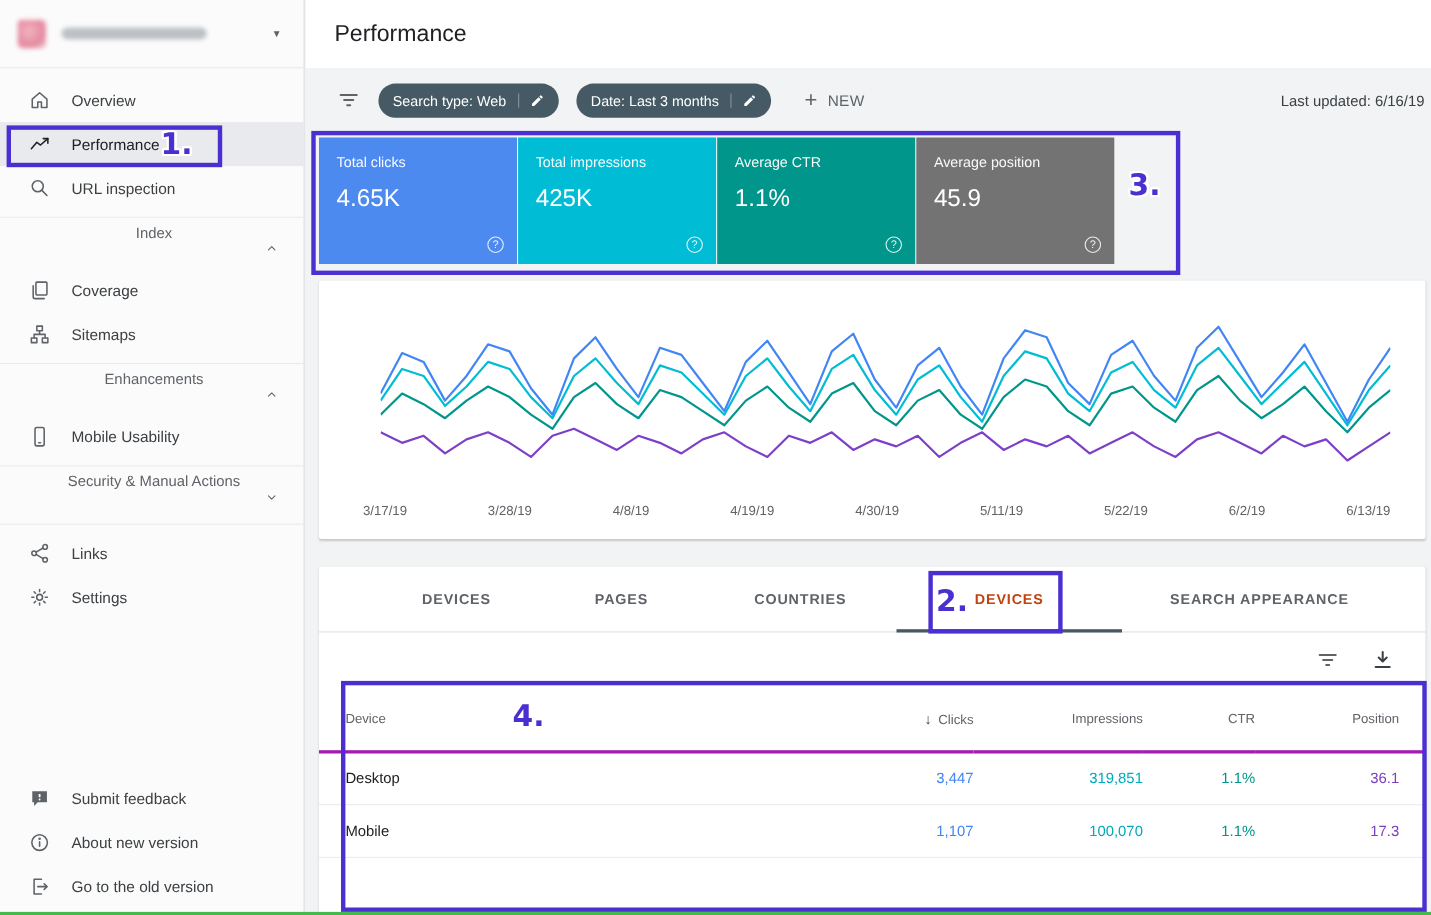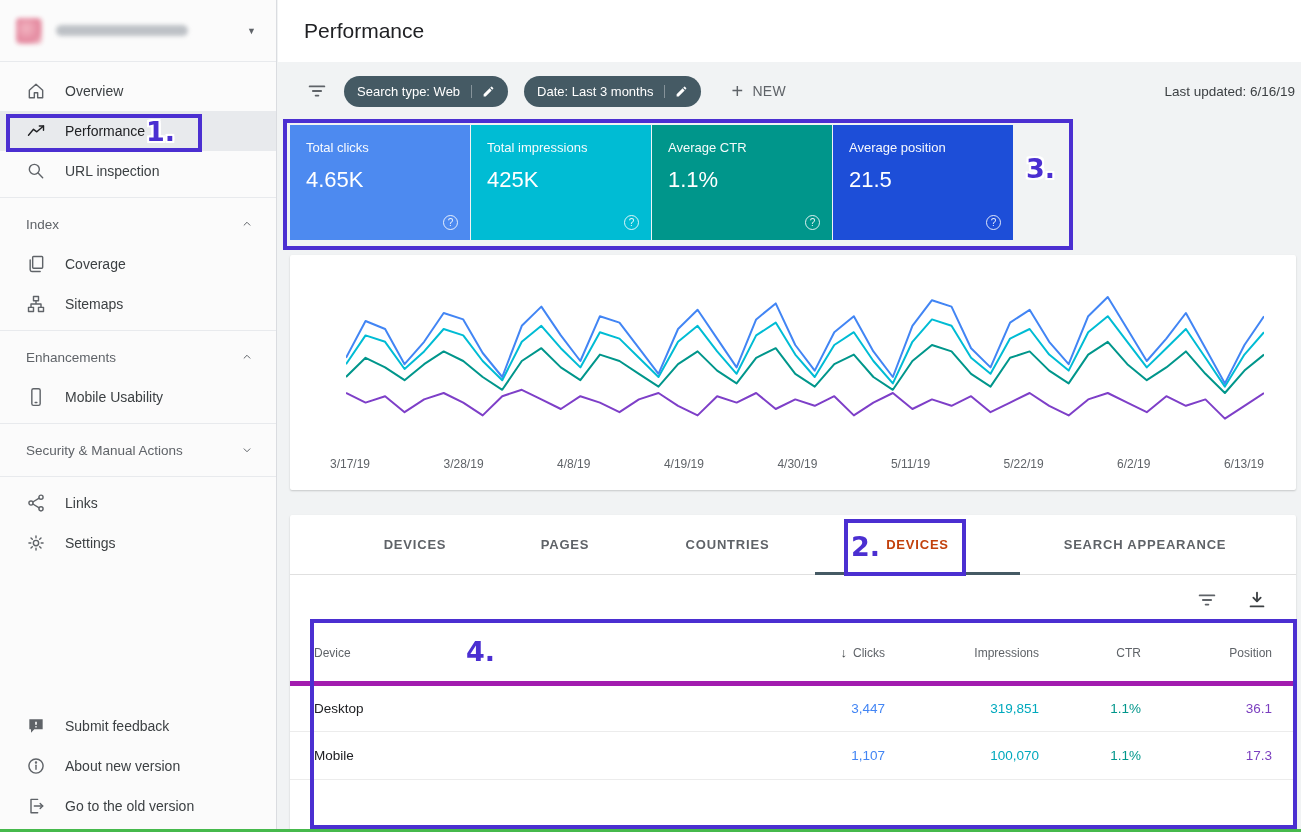--- a/index.html
+++ b/index.html
@@ -15,21 +15,21 @@
   .logo-blur { width:26px; height:26px; border-radius:4px; margin-right:14px;
     background:radial-gradient(circle at 40% 40%, #f2b3c0, #e48aa0 60%, #f4d6da); filter:blur(2px); }
   .name-blur { width:132px; height:11px; border-radius:6px; background:#bdc1c6; filter:blur(2px); }
   .prop-caret { margin-left:auto; color:#5f6368; font-size:9px; }
   .nav { padding-top:9px; }
   .nav-item { height:40px; display:flex; align-items:center; padding-left:26px; cursor:pointer;
     color:#3c4043; font-size:14px; }
   .nav-item .ic { width:20px; height:20px; margin-right:19px; flex:none; }
   .nav-item.selected { background:#e8eaed; color:#202124; }
   .sec-head { height:40px; display:flex; align-items:center; padding:0 22px 0 26px;
-    color:#5f6368; font-size:13.5px; cursor:pointer; }
+    color:#5f6368; font-size:13.5px; cursor:pointer;flex-direction:column; }
   .sec-head .chev { margin-left:auto; width:14px; height:14px; }
   .divider { height:1px; background:#e8eaed; margin:6px 0; }
   .bottom-group { position:absolute; bottom:6px; left:0; right:0; }
   svg.icon { stroke:#5f6368; fill:none; stroke-width:1.7; stroke-linecap:round; stroke-linejoin:round; }
   .nav-item.selected svg.icon { stroke:#202124; }
 
   
   .main { position:absolute; left:278px; top:0; width:1023px; height:832px; }
   .main-header { height:62px; background:#fff; display:flex; align-items:center; padding-left:26px; }
   .main-title { font-size:21px; color:#202124; }
@@ -65,21 +65,21 @@
   .tabs { display:flex; height:60px; border-bottom:1px solid #e0e0e0; padding-left:50px; }
   .tab { display:flex; align-items:center; justify-content:center; font-size:13px; font-weight:bold;
     letter-spacing:.8px; color:#5f6368; cursor:pointer; position:relative; }
   .tab.active { color:#c2410c; }
   .tab.active::after { content:""; position:absolute; left:0; right:0; bottom:-1px; height:3px; background:#455a64; }
   .table-toolbar { height:50px; display:flex; align-items:center; justify-content:flex-end;
     padding-right:28px; gap:28px; }
   .tool-icon { width:22px; height:22px; cursor:pointer; }
   table.data { width:100%; border-collapse:collapse; table-layout:fixed; }
   table.data th { font-size:12px; font-weight:normal; color:#5f6368; height:58px;
-    border-bottom:5px solid #a21caf; }
+    border-bottom:3px solid #a21caf; }
   table.data td { font-size:13.5px; height:48px; border-bottom:1px solid #ececec; }
   .col-device { width:340px; text-align:left; padding-left:24px; }
   .col-clicks { width:255px; text-align:right; }
   .col-impr { width:154px; text-align:right; }
   .col-ctr { width:102px; text-align:right; }
   .col-pos { width:155px; text-align:right; padding-right:24px; }
   td.col-device { color:#202124; font-size:14px; }
   th.sorted { color:#202124; }
   .sort-arrow { color:#3c4043; margin-right:6px; font-size:13px; }
 
@@ -270,23 +270,23 @@
         <div class="metric-card" style="background: rgb(0, 188, 212);">
           <div class="metric-label">Total impressions</div>
           <div class="metric-value">425K</div>
           <div class="help-dot">?</div>
         </div>
         <div class="metric-card" style="background: rgb(0, 150, 139);">
           <div class="metric-label">Average CTR</div>
           <div class="metric-value">1.1%</div>
           <div class="help-dot">?</div>
         </div>
-        <div class="metric-card" style="background: #1d4ed8;">
+        <div class="metric-card" style="background: #737373;">
           <div class="metric-label">Average position</div>
-          <div class="metric-value">21.5</div>
+          <div class="metric-value">45.9</div>
           <div class="help-dot">?</div>
         </div>
       </div>
 
       <div class="card chart-card">
         <div class="chart-plot">
           <svg viewBox="0 0 1000 160" preserveAspectRatio="none">
               <polyline points="0.0,112.0 21.3,121.6 42.6,115.2 63.8,131.2 85.1,118.4 106.4,112.0 127.7,121.6 148.9,134.4 170.2,115.2 191.5,108.8 212.8,118.4 234.0,128.0 255.3,115.2 276.6,121.6 297.9,131.2 319.1,118.4 340.4,112.0 361.7,124.8 383.0,134.4 404.3,115.2 425.5,121.6 446.8,112.0 468.1,128.0 489.4,118.4 510.6,124.8 531.9,115.2 553.2,134.4 574.5,121.6 595.7,112.0 617.0,128.0 638.3,118.4 659.6,124.8 680.9,115.2 702.1,131.2 723.4,121.6 744.7,112.0 766.0,124.8 787.2,134.4 808.5,118.4 829.8,112.0 851.1,121.6 872.3,131.2 893.6,115.2 914.9,124.8 936.2,118.4 957.4,137.6 978.7,124.8 1000.0,112.0" fill="none" stroke="#7e3fc8" stroke-width="2" stroke-linejoin="round" vector-effect="non-scaling-stroke"></polyline>
               <polyline points="0.0,96.0 21.3,76.8 42.6,86.4 63.8,99.2 85.1,83.2 106.4,70.4 127.7,80.0 148.9,96.0 170.2,108.8 191.5,80.0 212.8,67.2 234.0,86.4 255.3,99.2 276.6,73.6 297.9,80.0 319.1,92.8 340.4,105.6 361.7,83.2 383.0,70.4 404.3,89.6 425.5,102.4 446.8,76.8 468.1,67.2 489.4,92.8 510.6,105.6 531.9,83.2 553.2,73.6 574.5,96.0 595.7,108.8 617.0,80.0 638.3,64.0 659.6,70.4 680.9,92.8 702.1,105.6 723.4,76.8 744.7,70.4 766.0,89.6 787.2,102.4 808.5,73.6 829.8,60.8 851.1,83.2 872.3,99.2 893.6,86.4 914.9,70.4 936.2,92.8 957.4,112.0 978.7,89.6 1000.0,73.6" fill="none" stroke="#00968b" stroke-width="2" stroke-linejoin="round" vector-effect="non-scaling-stroke"></polyline>
               <polyline points="0.0,83.2 21.3,54.4 42.6,60.8 63.8,88.0 85.1,70.4 106.4,48.0 127.7,54.4 148.9,80.0 170.2,99.2 191.5,60.8 212.8,44.8 234.0,67.2 255.3,86.4 276.6,51.2 297.9,57.6 319.1,76.8 340.4,96.0 361.7,60.8 383.0,44.8 404.3,70.4 425.5,92.8 446.8,54.4 468.1,41.6 489.4,73.6 510.6,96.0 531.9,64.0 553.2,51.2 574.5,80.0 595.7,102.4 617.0,60.8 638.3,38.4 659.6,44.8 680.9,76.8 702.1,92.8 723.4,57.6 744.7,48.0 766.0,73.6 787.2,89.6 808.5,51.2 829.8,35.2 851.1,60.8 872.3,86.4 893.6,67.2 914.9,48.0 936.2,76.8 957.4,105.6 978.7,73.6 1000.0,51.2" fill="none" stroke="#00bcd4" stroke-width="2" stroke-linejoin="round" vector-effect="non-scaling-stroke"></polyline>

